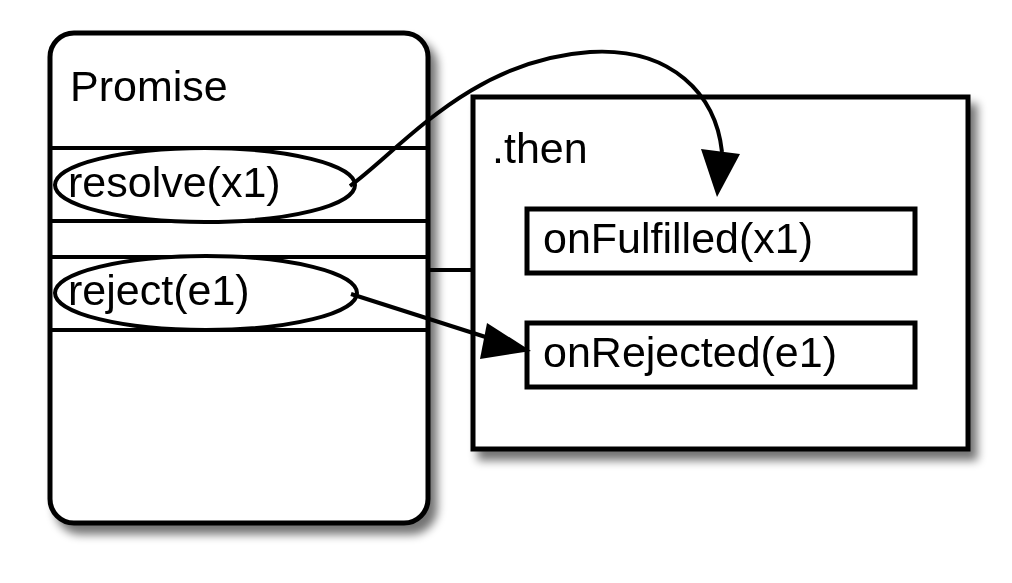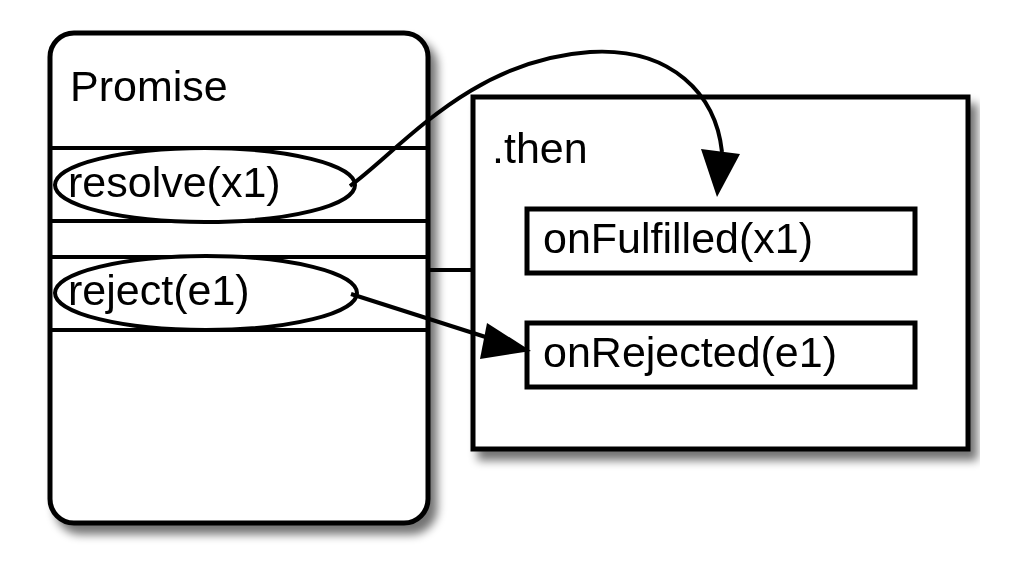--- a/index.html
+++ b/index.html
@@ -10,20 +10,21 @@
   }
   body {
     font-family: "Liberation Sans", sans-serif;
   }
   #canvas {
     position: relative;
     width: 980px;
     height: 583px;
     background: #ffffff;
     overflow: hidden;
+    padding-left: 32px;
   }
   #diagram-svg {
     position: absolute;
     left: 0;
     top: 0;
     width: 1012px;
     height: 583px;
     display: block;
   }
   .dg-label {

